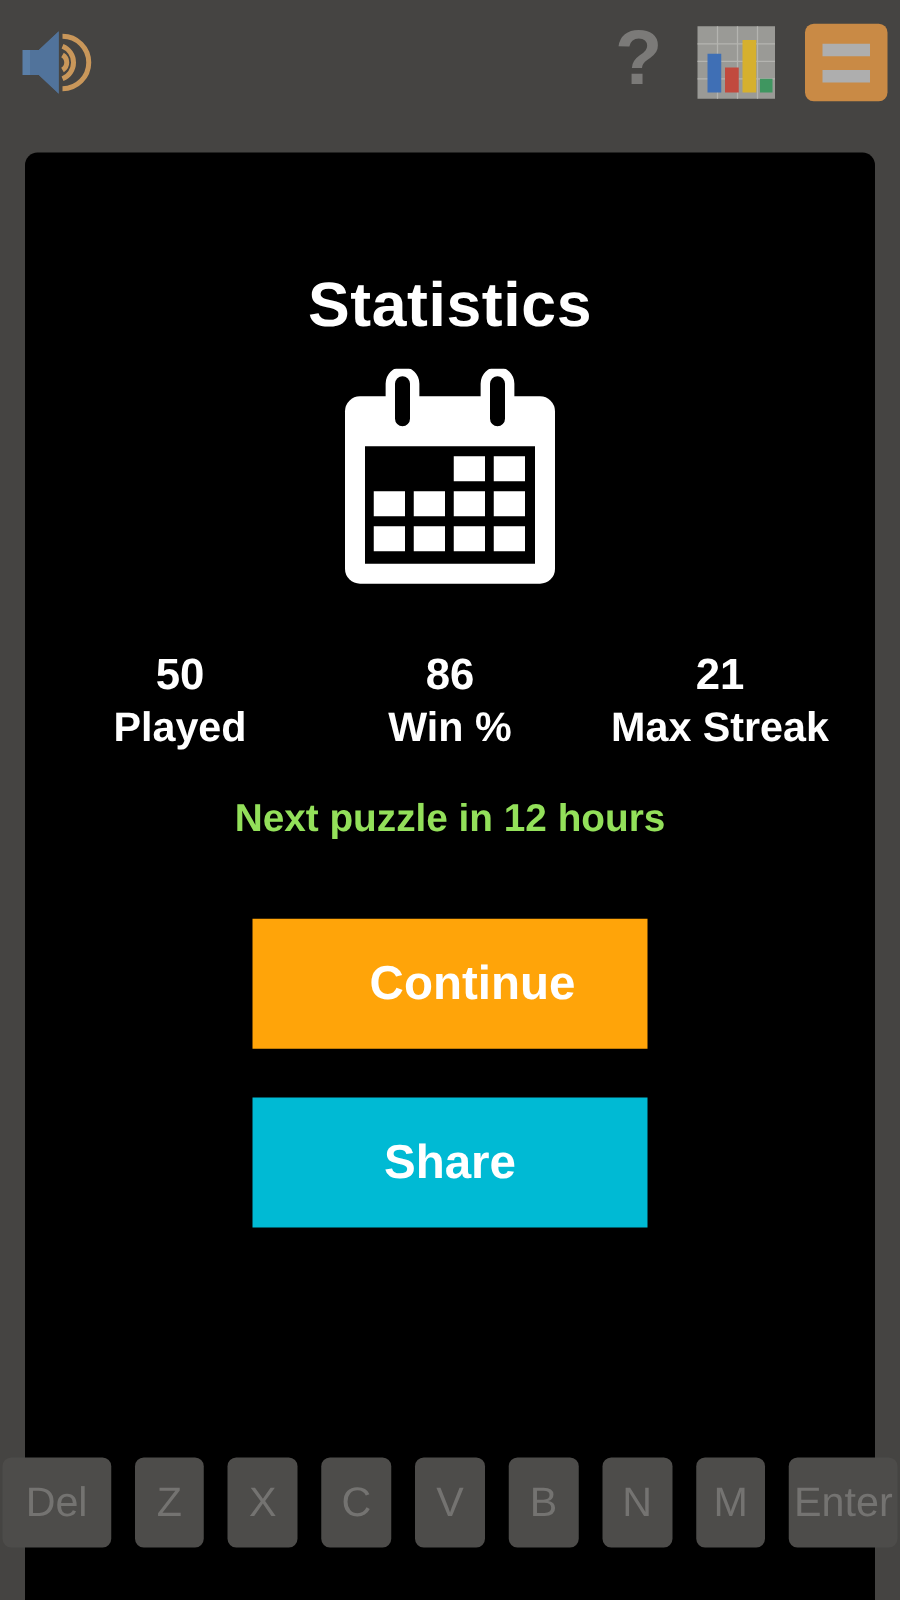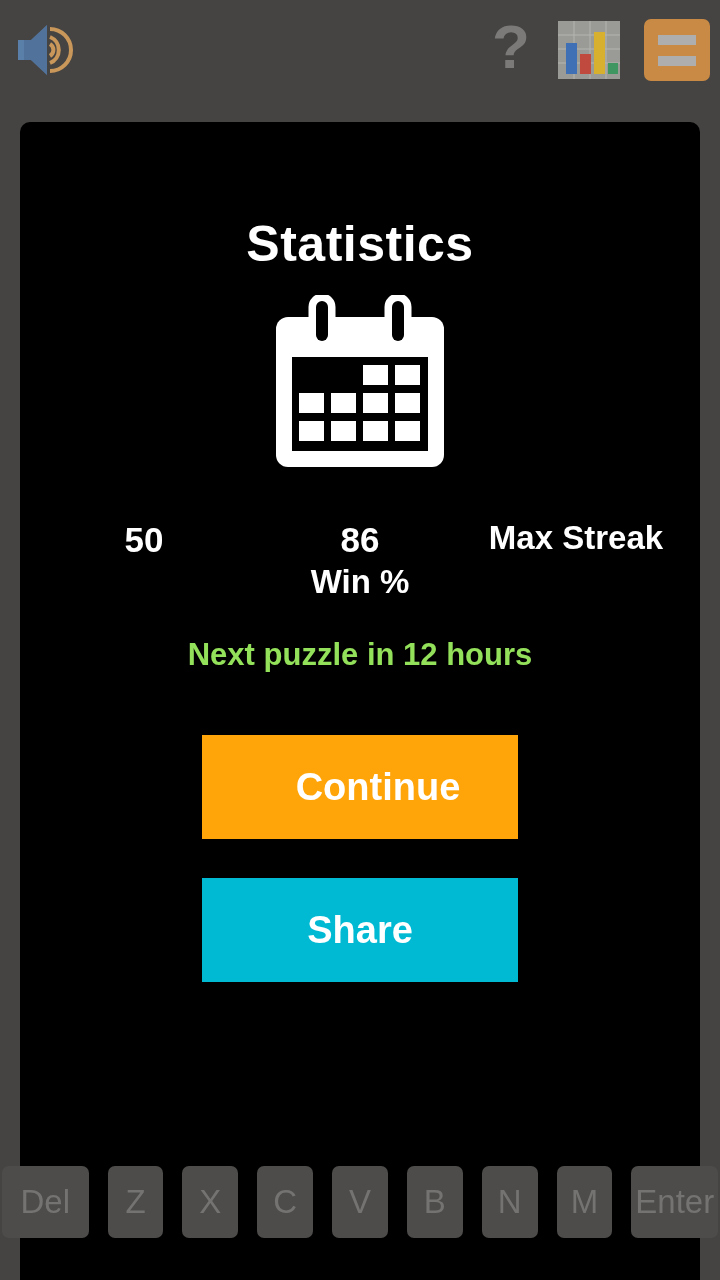--- a/index.html
+++ b/index.html
@@ -169,26 +169,28 @@
         <rect x="29" y="126" width="25" height="20" fill="#fff"></rect>
         <rect x="61" y="126" width="25" height="20" fill="#fff"></rect>
         <rect x="93" y="126" width="25" height="20" fill="#fff"></rect>
         <rect x="125" y="126" width="25" height="20" fill="#fff"></rect>
       </svg>
     </div>
 
     <div class="stats-row">
       <div class="stat">
         <div class="stat-value">50</div>
+        <div class="stat-label">Played</div>
       </div>
       <div class="stat">
         <div class="stat-value">86</div>
         <div class="stat-label">Win %</div>
       </div>
       <div class="stat">
+        <div class="stat-value">21</div>
         <div class="stat-label">Max Streak</div>
       </div>
     </div>
 
     <div class="countdown">Next puzzle in 12 hours</div>
 
     <div class="btns">
       <button class="btn btn-continue">Continue</button>
       <button class="btn btn-share">Share</button>
     </div>

